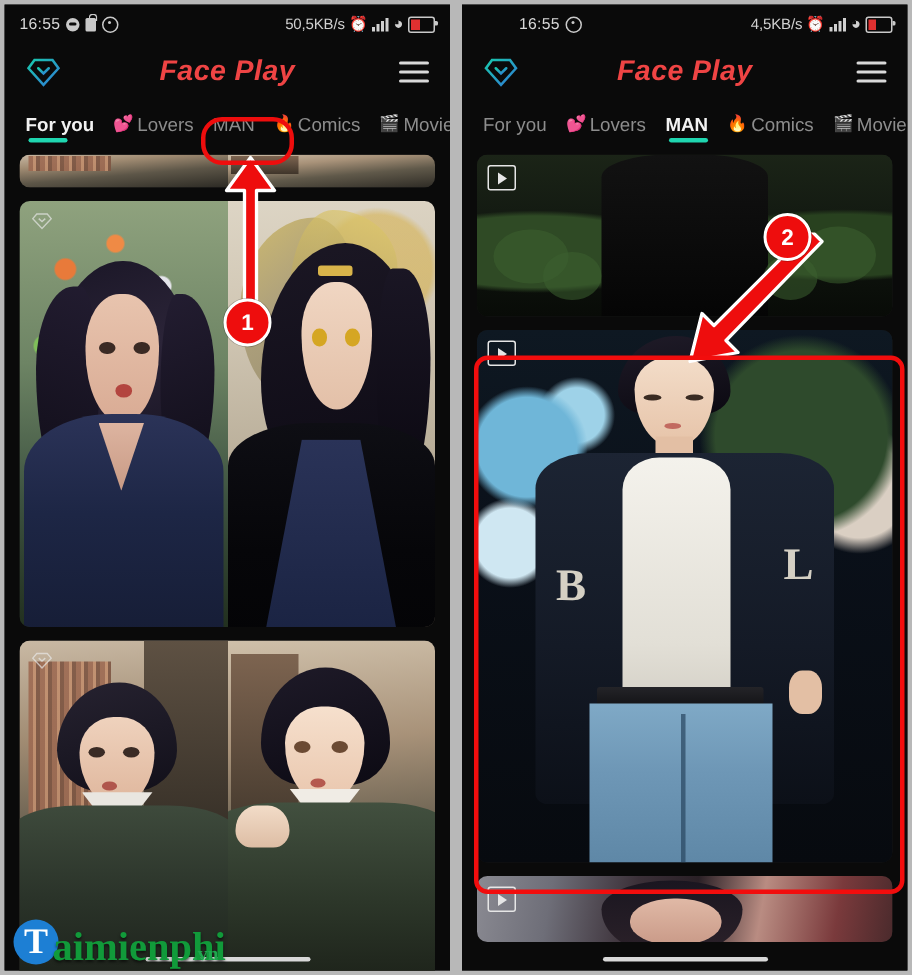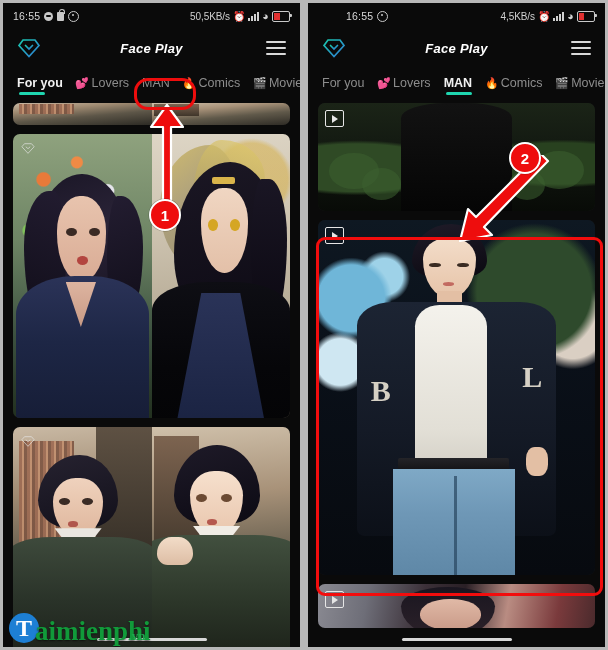--- a/index.html
+++ b/index.html
@@ -47,21 +47,21 @@
   .ic-batt i{position:absolute;left:1px;top:1px;bottom:1px;background:#e03030;display:block;}
 
   
   .appbar{
     height:38px;display:flex;align-items:center;
     padding:0 14px;background:#0a0a0a;position:relative;
   }
   .gem{width:24px;height:22px;flex:0 0 auto;}
   .app-title{
     position:absolute;left:0;right:0;text-align:center;
-    color:#ffffff;font-size:13px;font-style:italic;font-weight:bold;
+    color:#ef4444;font-size:19px;font-style:italic;font-weight:bold;
     letter-spacing:.3px;pointer-events:none;
   }
   .burger{margin-left:auto;width:20px;display:flex;flex-direction:column;gap:3.5px;z-index:2;}
   .burger span{display:block;height:2.4px;background:#d9d9d9;border-radius:1px;}
 
   
   .tabs{
     height:32px;display:flex;align-items:flex-start;gap:0;
     padding:4px 0 0 14px;background:#0a0a0a;
     white-space:nowrap;overflow:hidden;position:relative;

